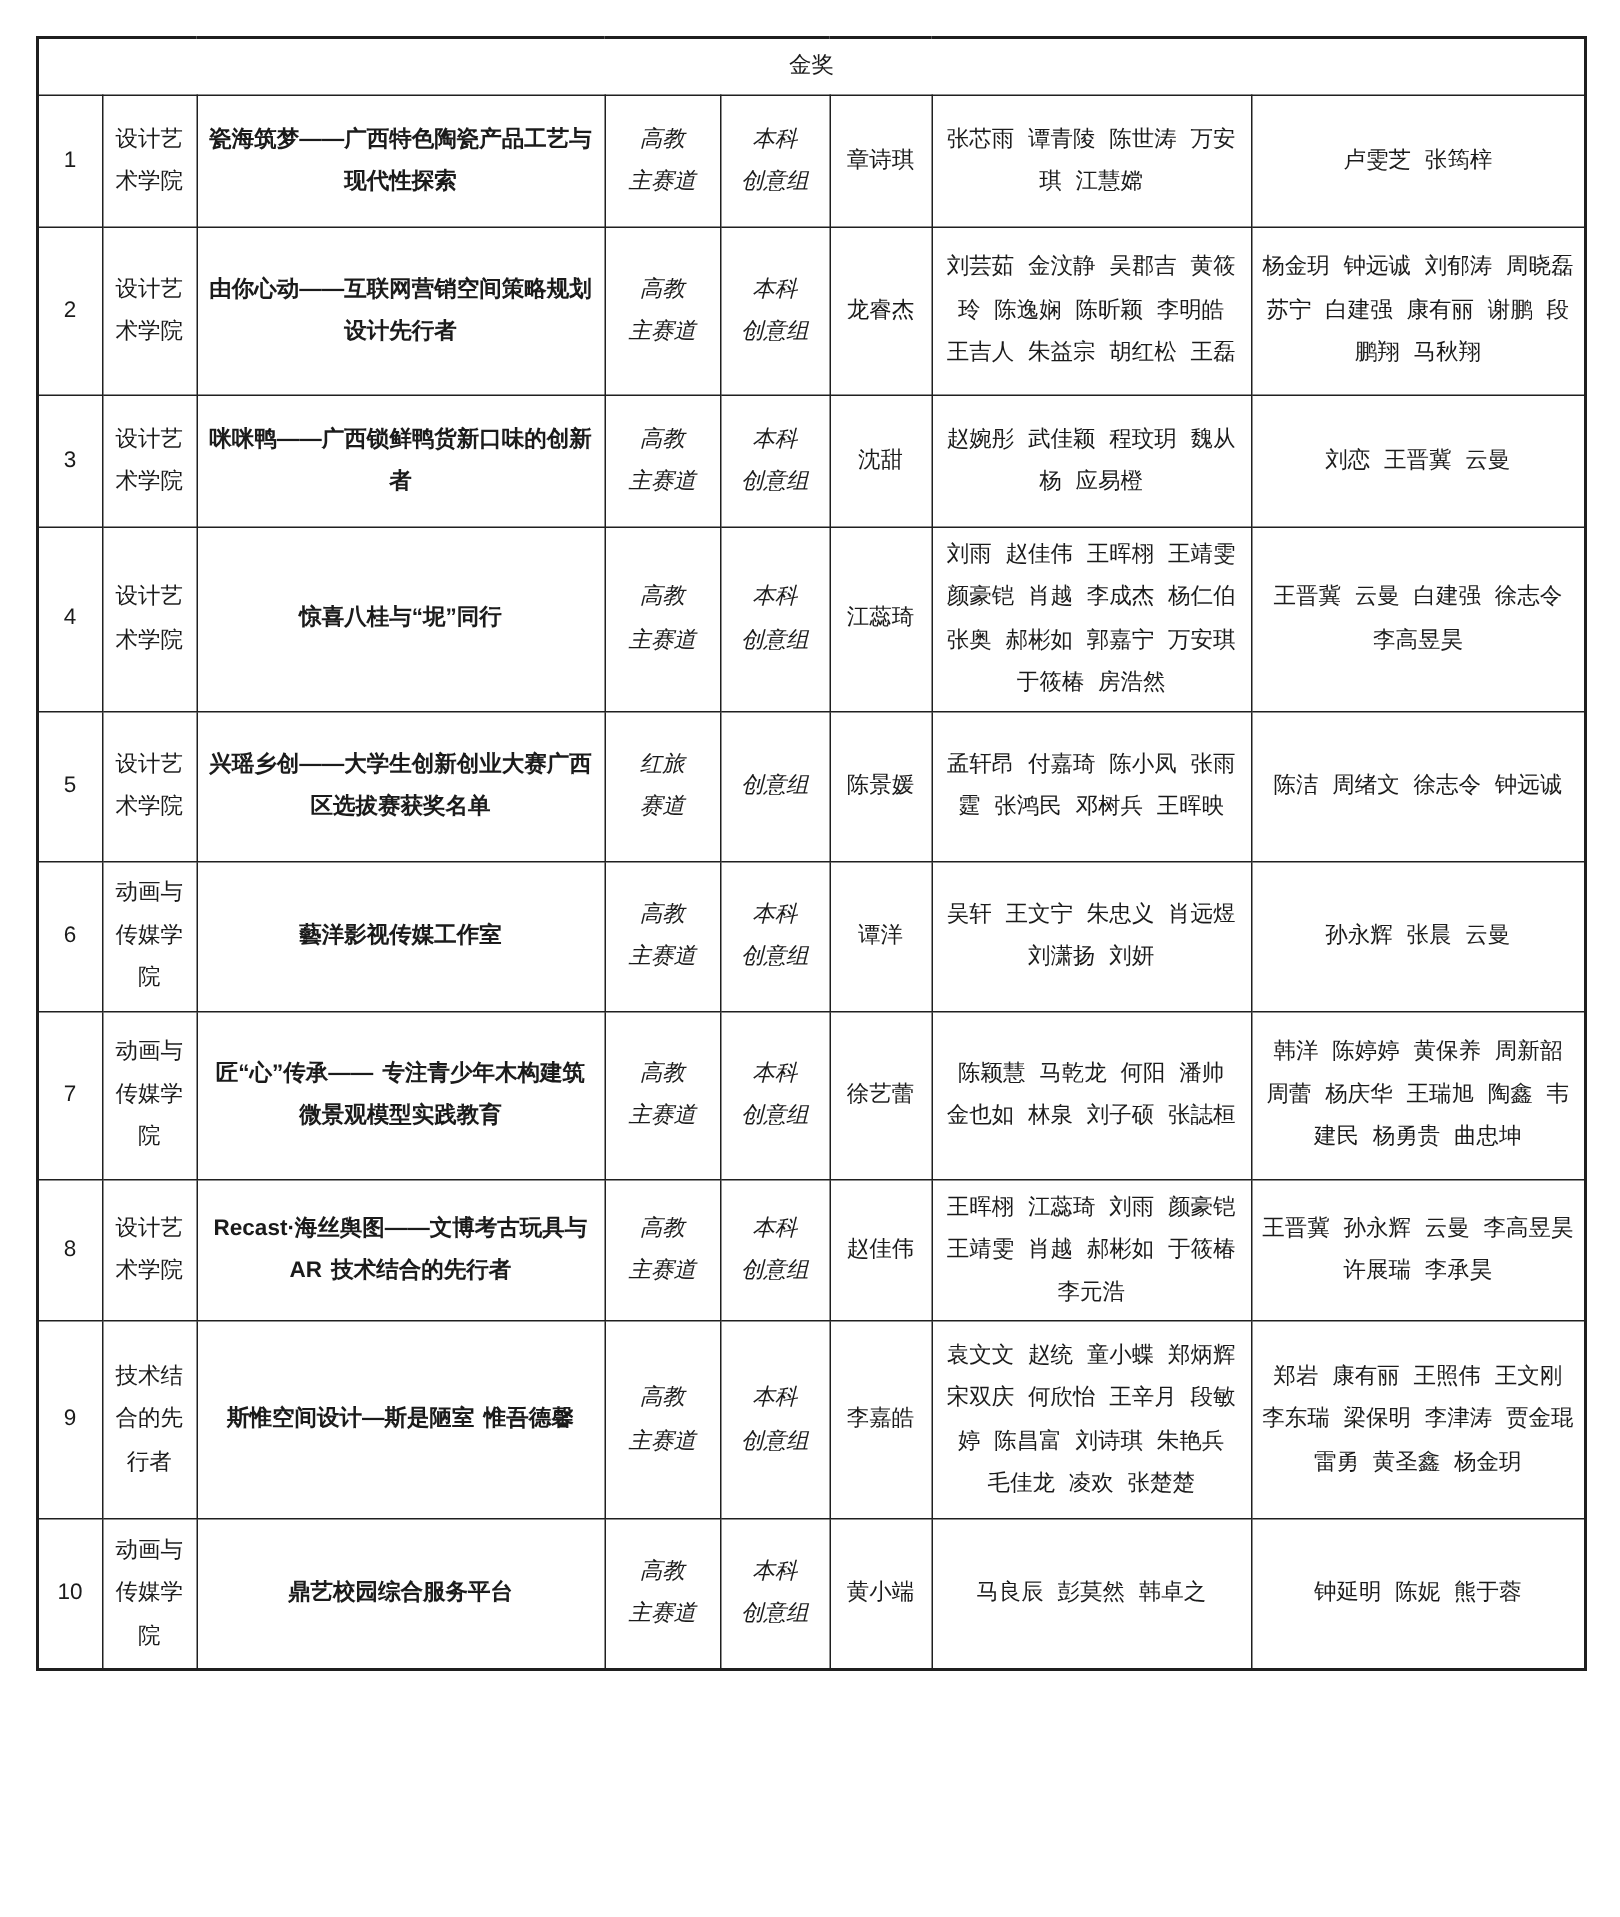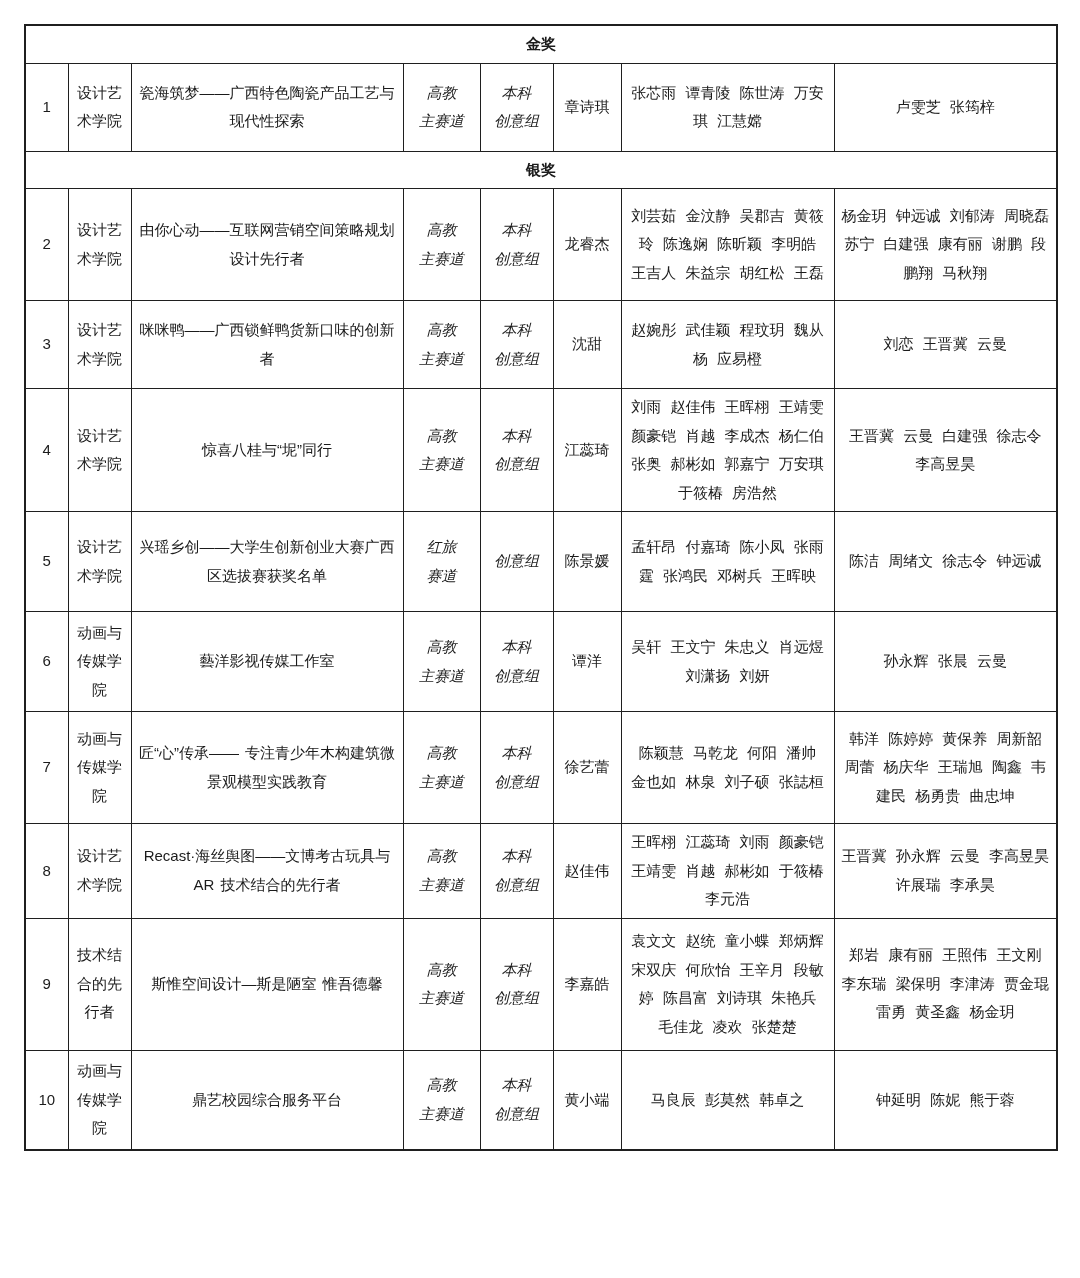--- a/index.html
+++ b/index.html
@@ -20,24 +20,24 @@
     text-align:center;vertical-align:middle;
     font-size:15px;line-height:1.9;
     word-break:break-all;
     overflow:hidden;
   }
   .title-cell{
     font-size:16px;font-weight:700;line-height:1.5;height:38px;
     letter-spacing:.5px;
   }
   .head-cell{font-weight:700;height:54px;}
-  .section-cell{font-weight:700;height:28px;line-height:1.6;font-size:15px;}
+  .section-cell{font-weight:400;height:28px;line-height:1.6;font-size:15px;}
   .pre{white-space:pre-line;font-style:italic;}
   .names{word-spacing:5px;}
-  .proj{word-spacing:2px;}
+  .proj{word-spacing:2px;font-weight:bold;}
   tr.r-sm{height:88px;}
   tr.r-md{height:100px;}
   tr.r-lg{height:112px;}
   tr.r-xl{height:132px;}
 </style>
 </head>
 <body>
 
 <table class="award-table">
   <colgroup>
@@ -64,23 +64,20 @@
     <td class="proj">瓷海筑梦——广西特色陶瓷产品工艺与现代性探索</td>
     <td class="pre">高教
 主赛道</td>
     <td class="pre">本科
 创意组</td>
     <td>章诗琪</td>
     <td class="names">张芯雨 谭青陵 陈世涛 万安琪 江慧嫦</td>
     <td class="names">卢雯芝 张筠梓</td>
   </tr>
 
-  <tr>
-    <td class="section-cell" colspan="8">银奖</td>
-  </tr>
 
   <tr class="r-lg">
     <td>2</td>
     <td>设计艺术学院</td>
     <td class="proj">由你心动——互联网营销空间策略规划设计先行者</td>
     <td class="pre">高教
 主赛道</td>
     <td class="pre">本科
 创意组</td>
     <td>龙睿杰</td>

